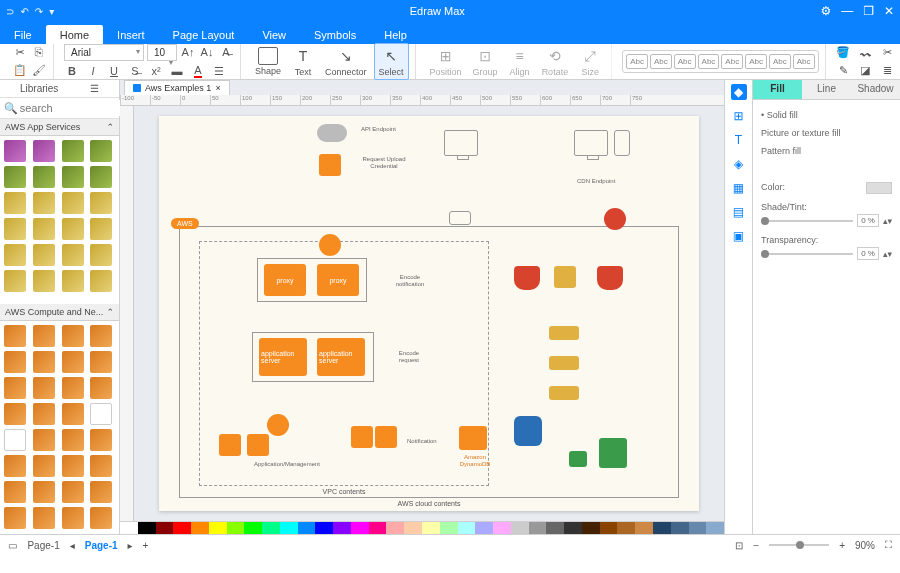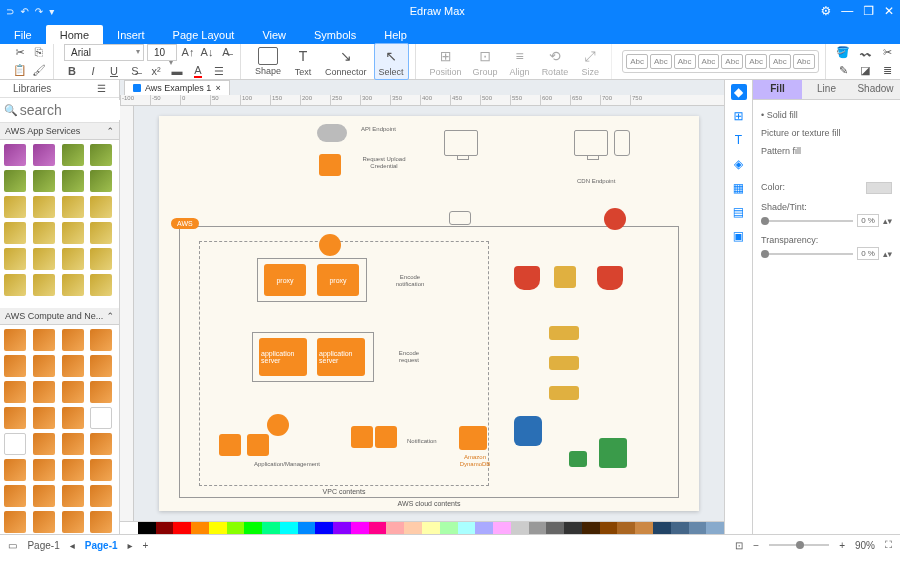--- a/index.html
+++ b/index.html
@@ -20,23 +20,23 @@
 .rbtn .ricon{width:20px;height:18px;border:1px solid #666;border-radius:2px}
 .rbtn.sel{background:#e8f1ff;border:1px solid #7ab8ff;border-radius:2px}
 .rbtn-lbl{font-size:9px;color:#555}
 .fontsel{border:1px solid #ccc;padding:2px 14px 2px 6px;font-size:10px;background:#fff;position:relative}
 .fontsel::after{content:"▾";position:absolute;right:3px;font-size:8px;color:#888}
 .bigicon{width:22px;height:20px;display:flex;align-items:center;justify-content:center;font-size:14px;color:#555}
 .pillgroup{display:flex;gap:2px;border:1px solid #d0d0d0;border-radius:3px;padding:3px;align-items:center}
 .pill{border:1px solid #bbb;border-radius:2px;padding:2px 3px;font-size:8px;color:#888}
 .main{display:flex;height:454px}
 .left{width:120px;border-right:1px solid #d0d0d0;display:flex;flex-direction:column}
-.lib-hdr{padding:3px 13px;font-size:10px;color:#555;border-bottom:1px solid #e0e0e0;display:flex;justify-content:space-between}
+.lib-hdr{padding:3px 20px;font-size:10px;color:#555;border-bottom:1px solid #e0e0e0;display:flex;justify-content:space-between}
 .search{display:flex;align-items:center;padding:2px 4px;border-bottom:1px solid #e0e0e0}
-.search input{border:none;outline:none;font-size:14px;flex:1;padding:2px}
+.search input{border:none;outline:none;font-size:11px;flex:1;padding:2px}
 .accordion{background:#efefef;padding:3px 5px;font-size:9px;color:#444;border-bottom:1px solid #d0d0d0;display:flex;justify-content:space-between;cursor:pointer}
 .shapes{flex:1;overflow:hidden;padding:4px;display:grid;grid-template-columns:repeat(4,1fr);gap:4px;align-content:start}
 .shape{width:22px;height:22px;border-radius:2px}
 .sh-pr{background:linear-gradient(135deg,#9b3f9b,#c976c9)}
 .sh-gr{background:linear-gradient(135deg,#6a8a2a,#9fbf4f)}
 .sh-or{background:linear-gradient(135deg,#d87a1f,#f2a754)}
 .sh-yl{background:linear-gradient(135deg,#c9a832,#e6d178)}
 .sh-lt{background:#fff;border:1px solid #ccc}
 .center{flex:1;display:flex;flex-direction:column;background:#e8ecf0}
 .doctabs{height:18px;background:#e8ecf0;display:flex;align-items:flex-end;padding-left:4px}
@@ -64,21 +64,21 @@
 .box-or{background:#f68b1f;color:#fff;border-radius:3px;display:flex;align-items:center;justify-content:center;font-size:7px;padding:2px}
 .monitor{width:34px;height:26px;border:1.5px solid #999;border-radius:2px;position:relative}
 .monitor::after{content:"";position:absolute;bottom:-5px;left:12px;width:10px;height:4px;border:1.5px solid #999;border-top:none}
 .lbl{font-size:6px;color:#666;text-align:center;line-height:1.1}
 .rtool{width:28px;background:#fff;border-left:1px solid #d0d0d0;display:flex;flex-direction:column;align-items:center;padding-top:4px;gap:8px}
 .rtool .ti{width:16px;height:16px;color:#0b82ff;display:flex;align-items:center;justify-content:center;font-size:12px}
 .rtool .ti.sel{background:#0b82ff;color:#fff;border-radius:2px;padding:2px}
 .right{width:148px;border-left:1px solid #d0d0d0;background:#fff;display:flex;flex-direction:column;font-size:10px}
 .rtabs{display:flex;height:20px;border-bottom:1px solid #d0d0d0}
 .rtab{flex:1;text-align:center;padding:3px 0;font-size:10px;color:#666;cursor:pointer}
-.rtab.active{background:#c4b5fd;color:#333;font-weight:bold}
+.rtab.active{background:#5eead4;color:#333;font-weight:bold}
 .rtab:not(.active){background:#efefef}
 .rpanel{padding:6px 8px;color:#666}
 .rpanel .row{padding:4px 0;font-size:9px}
 .slider{display:flex;align-items:center;gap:4px;margin-top:2px}
 .slider .track{flex:1;height:2px;background:#ccc;position:relative}
 .slider .thumb{width:8px;height:8px;background:#888;border-radius:50%;position:absolute;left:0;top:-3px}
 .pct{border:1px solid #ccc;padding:1px 3px;font-size:8px}
 .palette{height:16px;display:flex;border-top:1px solid #d0d0d0}
 .palette div{flex:1}
 .status{height:21px;border-top:1px solid #d0d0d0;display:flex;align-items:center;padding:0 8px;gap:10px;font-size:10px;color:#555;background:#fff}

